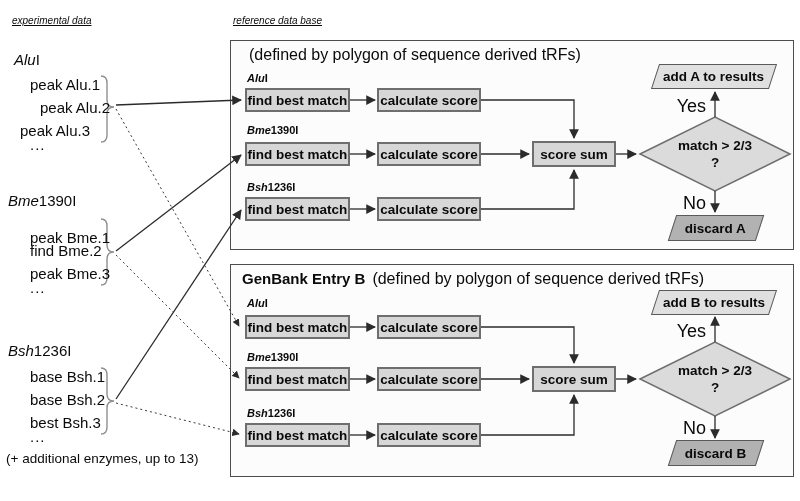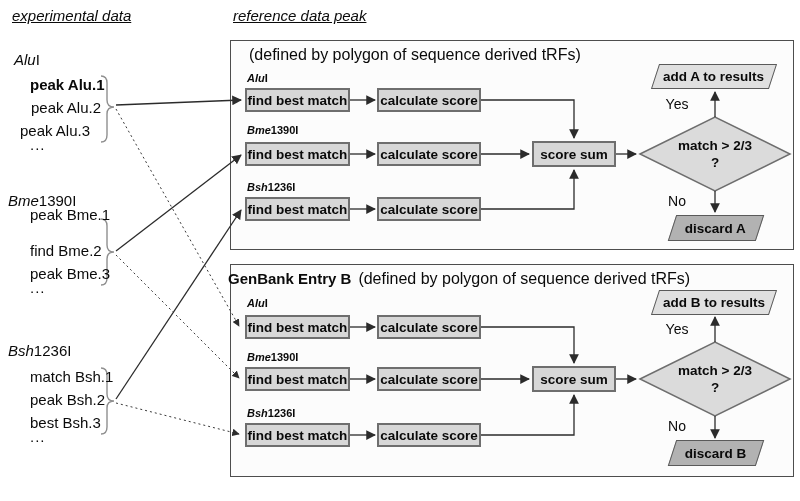--- a/index.html
+++ b/index.html
@@ -5,41 +5,41 @@
   :root{
     --line:#2b2b2b; --box_fill:#d7d7d7; --box_border:#6e6e6e;
     --entry_fill:#fcfcfc; --entry_border:#4d4d4d; --diamond_fill:#dbdbdb;
     --add_fill:#e0e0e0; --discard_fill:#b2b2b2; --shape_border:#5a5a5a;
     --brace:#8f8f8f; --text:#0a0a0a;
   }
   *{box-sizing:border-box;margin:0;padding:0;}
   body{font-family:"Liberation Sans",sans-serif;background:#fff;color:var(--text);}
   #canvas{position:relative;width:800px;height:501px;background:#fff;overflow:hidden;}
   .abs{position:absolute;}
-  .hdr{font-style:italic;font-size:15px;text-decoration:underline;white-space:nowrap;}
+  .hdr{font-style:italic;font-size:10px;text-decoration:underline;white-space:nowrap;margin-top:8px;}
   .enzyme-hdr{font-size:15px;white-space:nowrap;}
   .it{font-style:italic;}
   .peak{font-size:15px;white-space:nowrap;}
   .dots{font-size:15px;letter-spacing:1px;}
   .note{font-size:13.5px;white-space:nowrap;}
   .entry{background:var(--entry_fill);border:1px solid var(--entry_border);}
   .entry-title{display:flex;align-items:baseline;white-space:nowrap;}
   .entry-title .t{font-size:15px;font-weight:bold;}
   .entry-title .s{font-size:16px;margin-left:7px;}
   .row-label{font-size:11px;font-weight:bold;white-space:nowrap;}
   .pbox{background:var(--box_fill);border:2px solid var(--box_border);
         display:flex;align-items:center;justify-content:center;
         font-size:13.5px;font-weight:bold;white-space:nowrap;}
   .para{border:1.5px solid var(--shape_border);display:flex;align-items:center;
         justify-content:center;font-size:13.5px;font-weight:bold;white-space:nowrap;}
   .para.add{background:var(--add_fill);transform:skewX(-18deg);}
   .para.discard{background:var(--discard_fill);transform:skewX(-18deg);}
   .para>span{transform:skewX(18deg);}
   .cond{text-align:center;font-size:13.5px;font-weight:bold;line-height:17px;}
-  .yn{font-size:14px;text-align:center;}
+  .yn{font-size:18px;text-align:right;}
   svg.overlay{position:absolute;left:0;top:0;z-index:2;pointer-events:none;}
   .layer-top{z-index:3;}
   .layer-bg{z-index:1;}
   .flow{stroke:var(--line);stroke-width:1.3;fill:none;}
   .dotted{stroke:#3a3a3a;stroke-width:1;stroke-dasharray:2,3;fill:none;}
   .brace{stroke:var(--brace);stroke-width:1.4;fill:none;}
   .diamond{fill:var(--diamond_fill);stroke:var(--box_border);stroke-width:1.5;}
 </style>
 </head>
 <body>
@@ -87,39 +87,40 @@
     <polyline class="flow" marker-end="url(#arr)" points="481,435 574,435 574,395"></polyline>
     <line class="flow" marker-end="url(#arr)" x1="616" y1="379" x2="636" y2="379"></line>
     <polygon class="diamond" points="640,379 715,342 790,379 715,416"></polygon>
     <line class="flow" marker-end="url(#arr)" x1="715" y1="342" x2="715" y2="317"></line>
     <line class="flow" marker-end="url(#arr)" x1="715" y1="416" x2="715" y2="438"></line>
   </svg>
 
   <div class="abs hdr layer-top" style="left:12px;top:7px;">experimental data</div>
 
   <div class="abs enzyme-hdr layer-top" style="left:14px;top:51px;"><span class="it">Alu</span><span>I</span></div>
-  <div class="abs peak layer-top" style="left:30px;top:76px;font-weight:bold;">peak Alu.1</div>
-  <div class="abs peak layer-top" style="left:31px;top:99px;">peak Alu.2</div>
+  <div class="abs peak layer-top" style="left:30px;top:76px;">peak Alu.1</div>
+  <div class="abs peak layer-top" style="left:40px;top:99px;">peak Alu.2</div>
   <div class="abs peak layer-top" style="left:20px;top:122px;">peak Alu.3</div>
   <div class="abs dots layer-top" style="left:30px;top:136px;">...</div>
 
   <div class="abs enzyme-hdr layer-top" style="left:8px;top:192px;"><span class="it">Bme</span><span>1390I</span></div>
-  <div class="abs peak layer-top" style="left:30px;top:206px;text-align:right;">peak Bme.1</div>
+  <div class="abs peak layer-top" style="left:30px;top:229px;text-align:right;">peak Bme.1</div>
   <div class="abs peak layer-top" style="left:30px;top:242px;">find Bme.2</div>
   <div class="abs peak layer-top" style="left:30px;top:265px;">peak Bme.3</div>
   <div class="abs dots layer-top" style="left:30px;top:279px;">...</div>
 
   <div class="abs enzyme-hdr layer-top" style="left:8px;top:342px;"><span class="it">Bsh</span><span>1236I</span></div>
-  <div class="abs peak layer-top" style="left:30px;top:368px;">match Bsh.1</div>
-  <div class="abs peak layer-top" style="left:30px;top:391px;">peak Bsh.2</div>
+  <div class="abs peak layer-top" style="left:30px;top:368px;">base Bsh.1</div>
+  <div class="abs peak layer-top" style="left:30px;top:391px;">base Bsh.2</div>
   <div class="abs peak layer-top" style="left:30px;top:414px;">best Bsh.3</div>
   <div class="abs dots layer-top" style="left:30px;top:428px;">...</div>
 
+  <div class="abs note layer-top" style="left:6px;top:451px;">(+ additional enzymes, up to 13)</div>
 
-  <div class="abs hdr layer-top" style="left:233px;top:7px;">reference data peak</div>
+  <div class="abs hdr layer-top" style="left:233px;top:7px;">reference data base</div>
 
   <div class="abs entry-title layer-top" style="left:242px;top:46px;">
     <span class="s">(defined by polygon of sequence derived tRFs)</span>
   </div>
 
   <div class="abs row-label layer-top" style="left:247px;top:72px;"><span class="it">Alu</span><span>I</span></div>
   <div class="abs pbox layer-top" style="left:245px;top:88px;width:105px;height:24px;">find best match</div>
   <div class="abs pbox layer-top" style="left:377px;top:88px;width:104px;height:24px;">calculate score</div>
 
   <div class="abs row-label layer-top" style="left:247px;top:124px;"><span class="it">Bme</span><span>1390I</span></div>
@@ -139,21 +140,21 @@
   <div class="abs yn layer-top" style="left:648px;top:96px;width:58px;">Yes</div>
   <div class="abs yn layer-top" style="left:648px;top:193px;width:58px;">No</div>
 
   <div class="abs para add layer-top" style="left:655px;top:64px;width:118px;height:25px;">
       <span>add A to results</span>
     </div>
   <div class="abs para discard layer-top" style="left:672px;top:215px;width:88px;height:26px;">
       <span>discard A</span>
     </div>
 
-  <div class="abs entry-title layer-top" style="left:228px;top:270px;">
+  <div class="abs entry-title layer-top" style="left:242px;top:270px;">
     <span class="t">GenBank Entry B</span>
     <span class="s">(defined by polygon of sequence derived tRFs)</span>
   </div>
 
   <div class="abs row-label layer-top" style="left:247px;top:297px;"><span class="it">Alu</span><span>I</span></div>
   <div class="abs pbox layer-top" style="left:245px;top:315px;width:105px;height:24px;">find best match</div>
   <div class="abs pbox layer-top" style="left:377px;top:315px;width:104px;height:24px;">calculate score</div>
 
   <div class="abs row-label layer-top" style="left:247px;top:351px;"><span class="it">Bme</span><span>1390I</span></div>
   <div class="abs pbox layer-top" style="left:245px;top:367px;width:105px;height:24px;">find best match</div>

